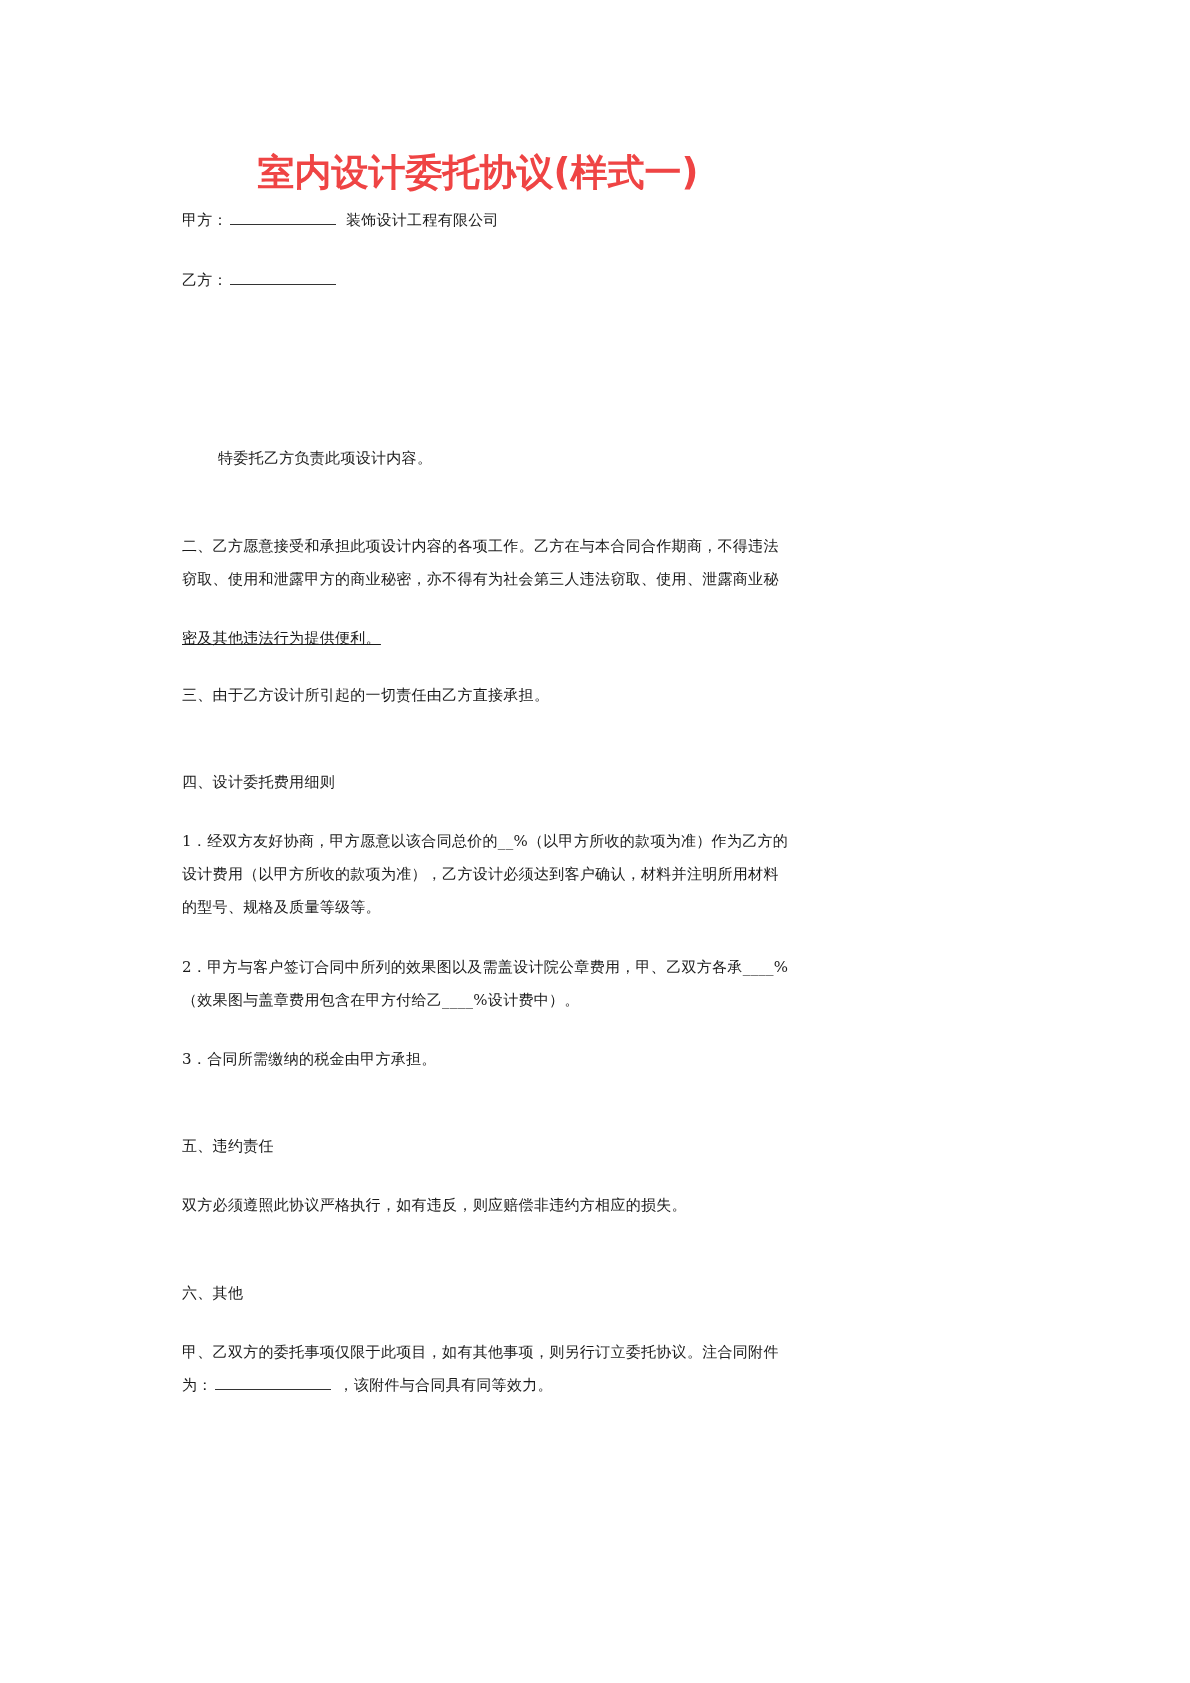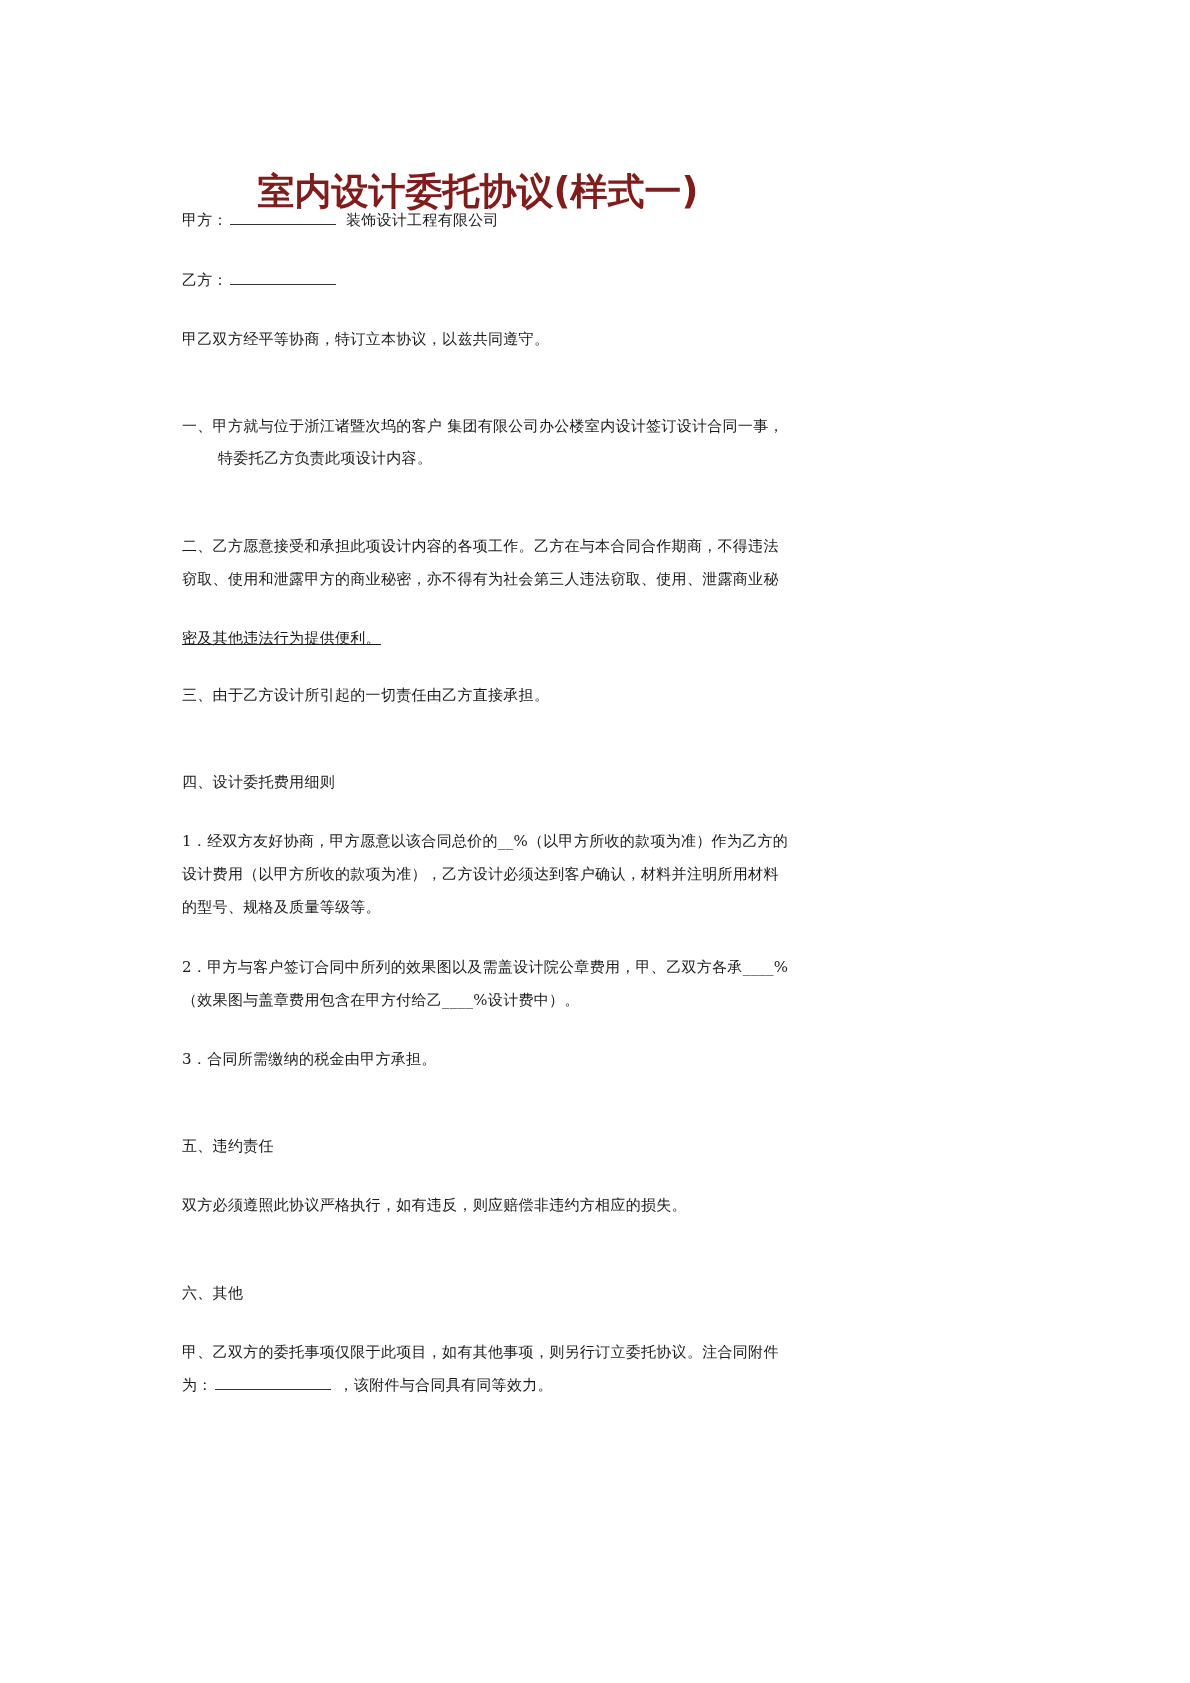--- a/index.html
+++ b/index.html
@@ -3,23 +3,23 @@
 <meta charset="utf-8">
 <style>
   html, body { margin: 0; padding: 0; background: #ffffff; }
   body {
     width: 1190px; height: 1683px; position: relative; overflow: hidden;
     font-family: "DejaVu Serif", "Liberation Serif", serif;
     color: #1a1a1a;
   }
   .page { position: absolute; left: 0; top: 0; width: 1190px; height: 1683px; }
   .title {
-    position: absolute; top: 167px; left: 0; width: 956px; text-align: center;
+    position: absolute; top: 148px; left: 0; width: 956px; text-align: center;
     font-family: "DejaVu Sans", "Liberation Sans", sans-serif;
-    font-weight: bold; font-size: 37px; letter-spacing: 0px; color: #7f1d1d;
+    font-weight: bold; font-size: 37px; letter-spacing: 0px; color: #ef4444;
   }
   .line {
     position: absolute; left: 182px; width: 836px;
     font-size: 15px; line-height: 32px; white-space: nowrap;
     letter-spacing: 0.3px;
   }
   .blank { display: inline-block; border-bottom: 1px solid #333; height: 18px; vertical-align: baseline; }
 </style>
 </head>
 <body>
@@ -29,23 +29,21 @@
   <div class="title">室内设计委托协议(样式一)</div>
 
   <div class="line" style="top:204px;">
     <span>甲方：</span><span class="blank" style="width:106px;margin-left:2px;margin-right:10px;"></span><span>装饰设计工程有限公司</span>
   </div>
 
   <div class="line" style="top:264px;">
     <span>乙方：</span><span class="blank" style="width:106px;margin-left:2px;"></span>
   </div>
 
-  <div class="line" style="top:323px;">甲乙双方经平等协商，特订立本协议，以兹共同遵守。</div>
 
-  <div class="line" style="top:410px;">一、甲方就与位于浙江诸暨次坞的客户 集团有限公司办公楼室内设计签订设计合同一事，</div>
   <div class="line" style="top:442px;margin-left:36px;">特委托乙方负责此项设计内容。</div>
 
   <div class="line" style="top:530px;">二、乙方愿意接受和承担此项设计内容的各项工作。乙方在与本合同合作期商，不得违法</div>
   <div class="line" style="top:563px;">窃取、使用和泄露甲方的商业秘密，亦不得有为社会第三人违法窃取、使用、泄露商业秘</div>
   <div class="line" style="top:622px;text-decoration:underline;">密及其他违法行为提供便利。</div>
 
   <div class="line" style="top:679px;">三、由于乙方设计所引起的一切责任由乙方直接承担。</div>
 
   <div class="line" style="top:766px;">四、设计委托费用细则</div>
 

